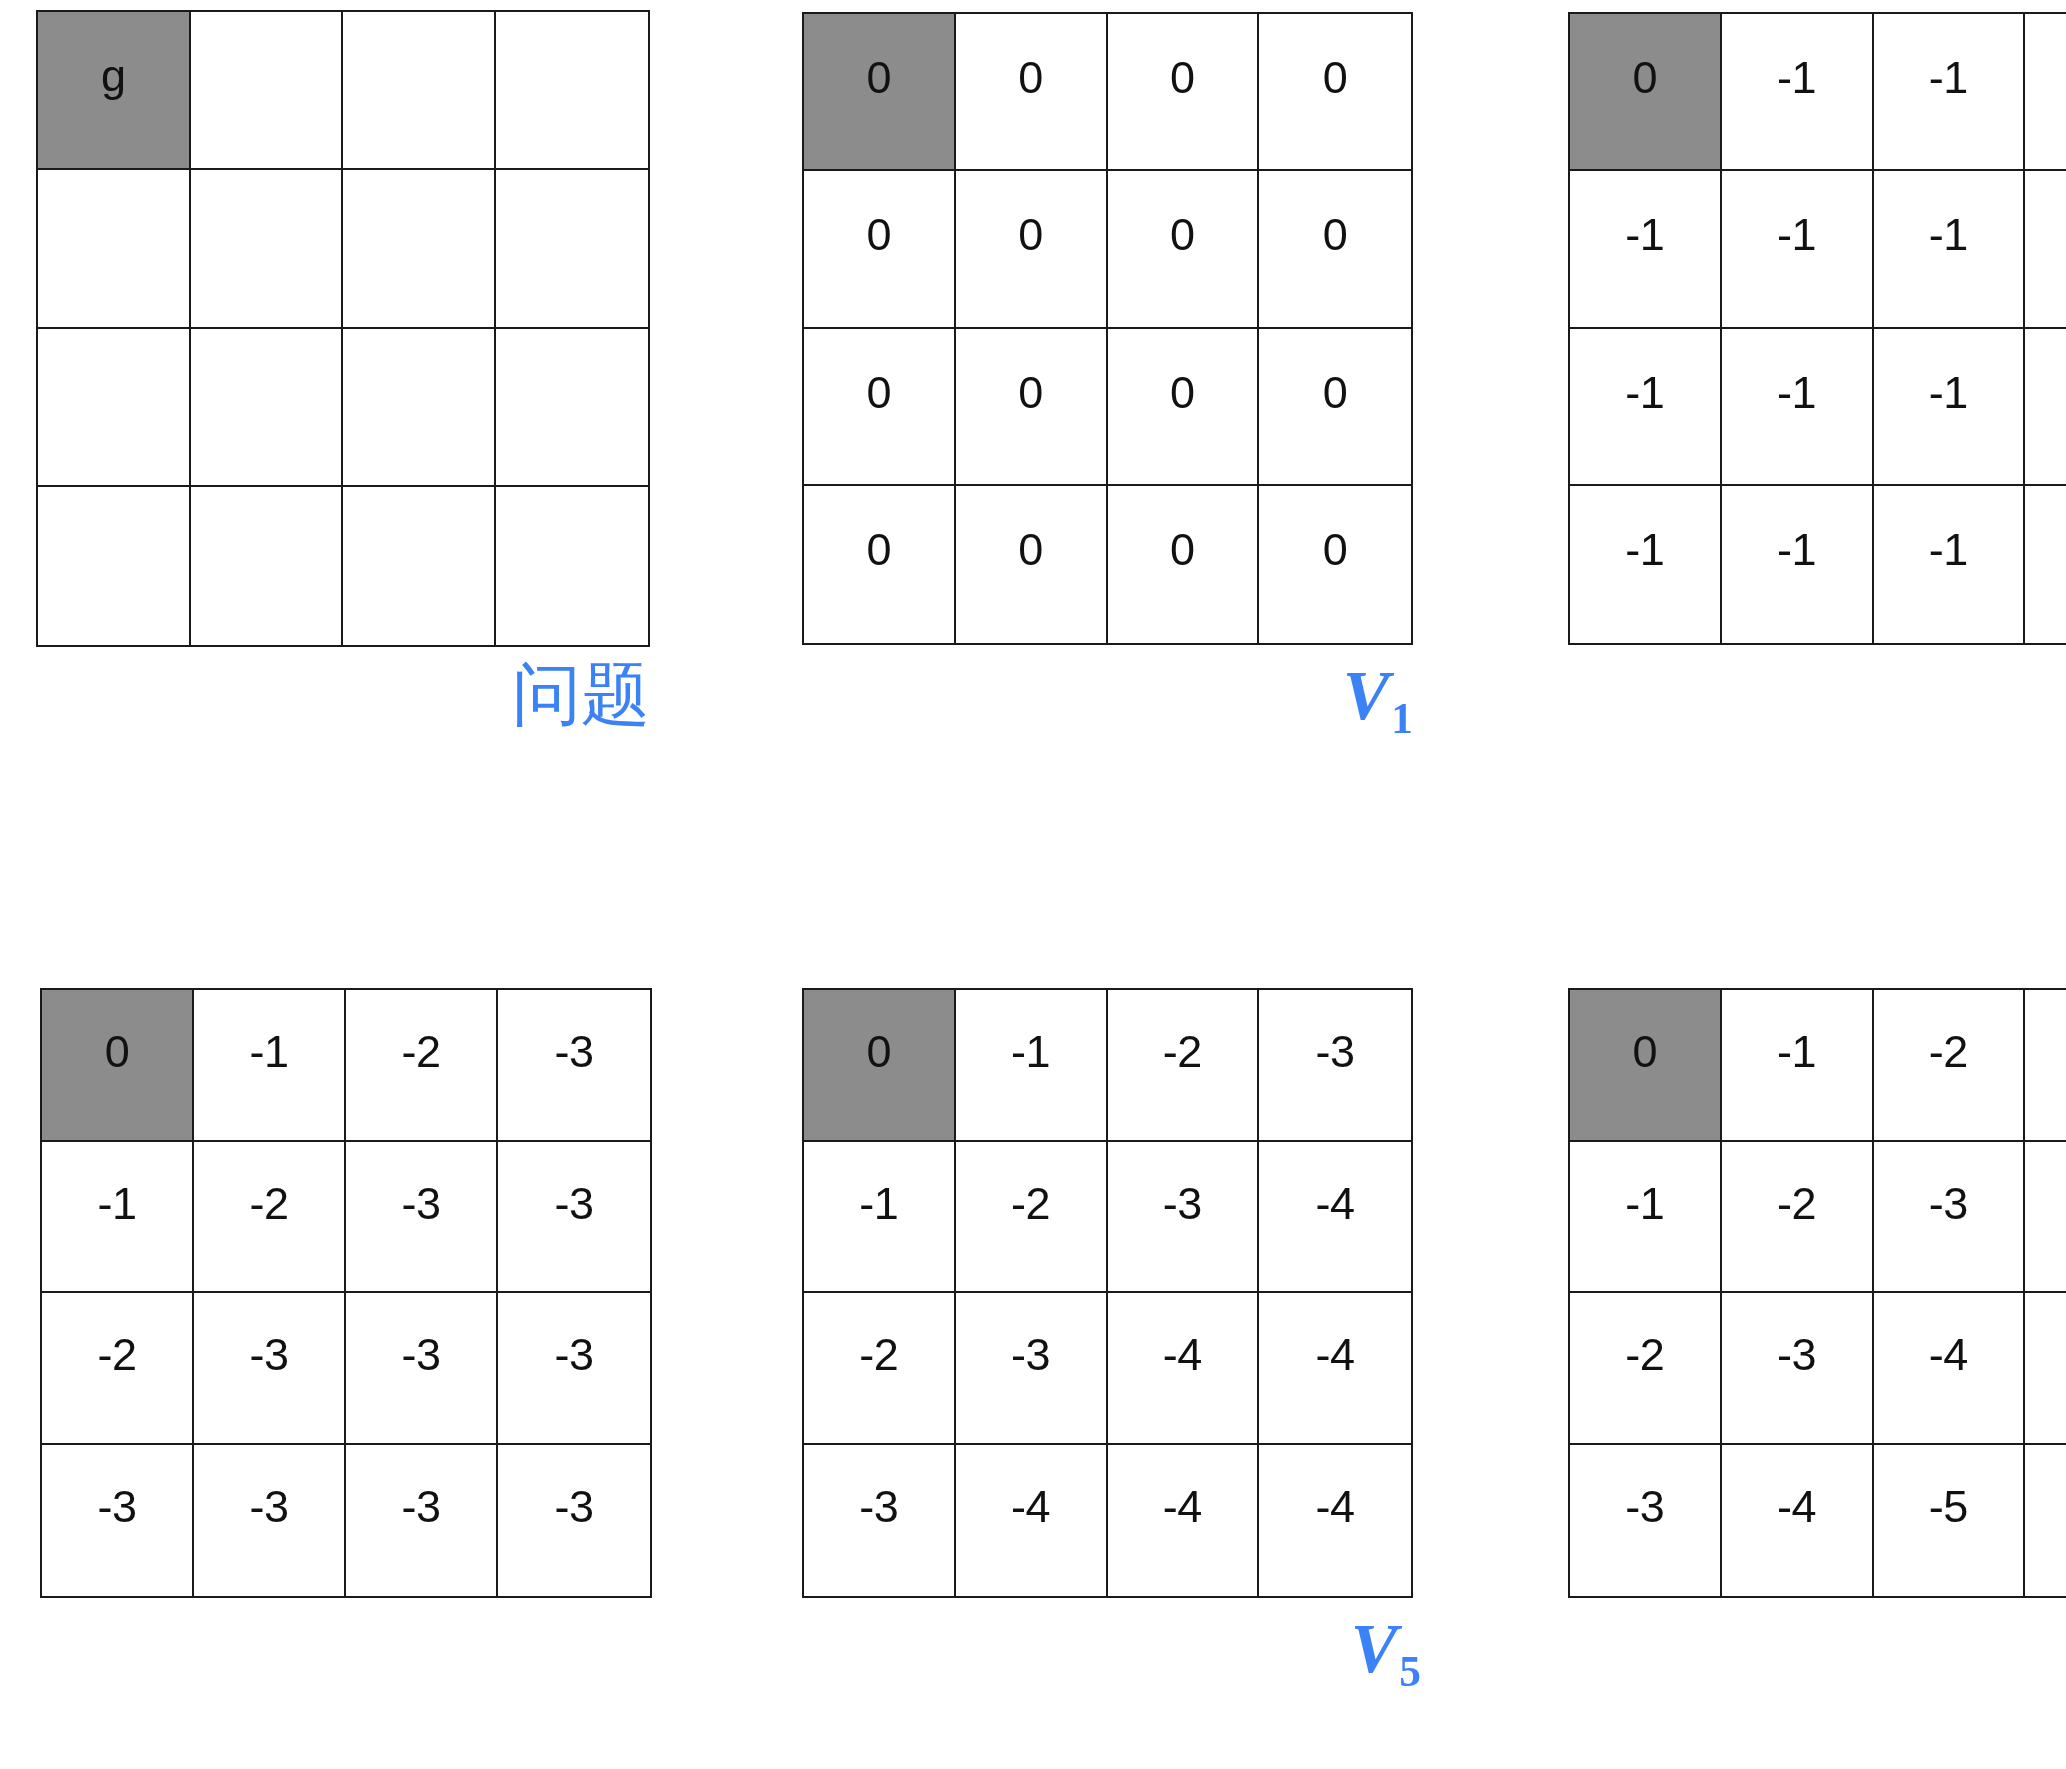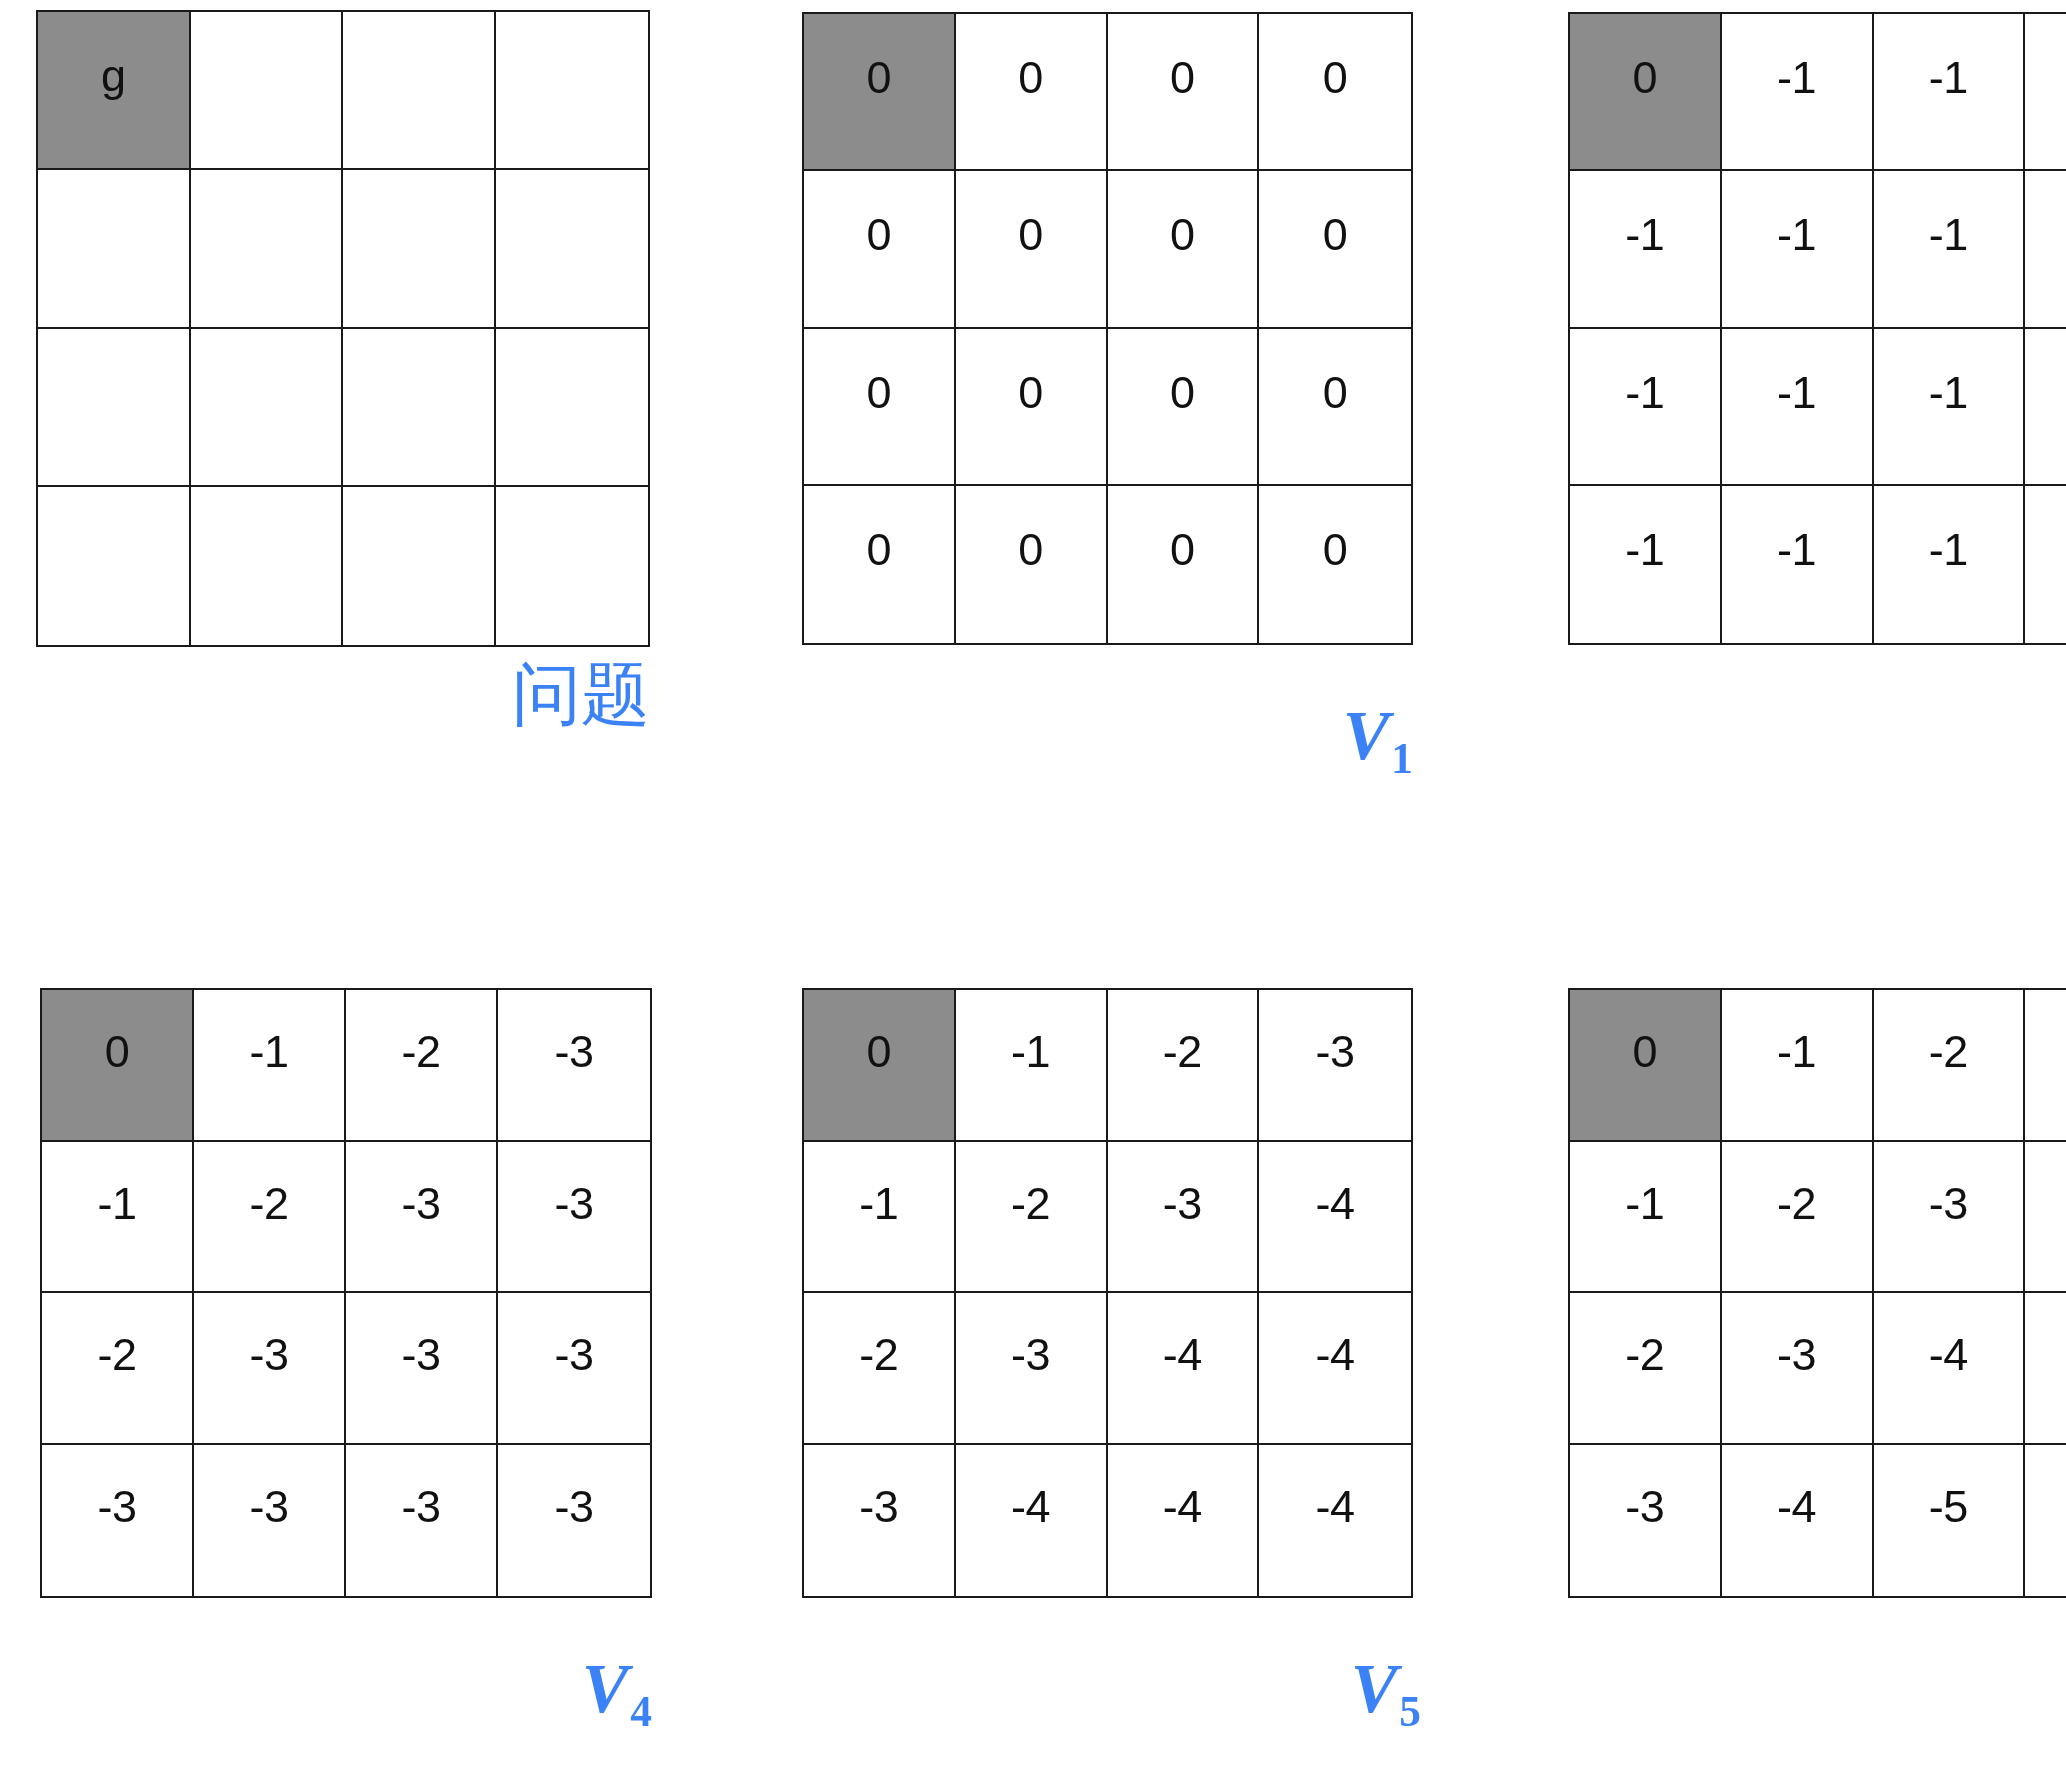--- a/index.html
+++ b/index.html
@@ -54,21 +54,20 @@
   .caption.cjk{
     font-family:"Liberation Serif", serif;
     font-size:69px;
     line-height:1;
   }
   .caption.vlabel{
     font-family:"Liberation Serif", serif;
     font-size:70px;
     line-height:1;
     font-weight:bold;
-    margin-top:40px;
   }
   .caption.vlabel .vletter{font-style:italic;}
   .caption.vlabel .vsub{
     font-style:normal;
     font-size:0.62em;
     vertical-align:-0.32em;
     margin-left:0.04em;
   }
 </style>
 </head>
@@ -270,21 +269,20 @@
         <div class="cell r3">
           <span class="cellval" style="margin-top: 39px;">-3</span>
         </div>
         <div class="cell r3">
           <span class="cellval" style="margin-top: 39px;">-3</span>
         </div>
         <div class="cell c3 r3">
           <span class="cellval" style="margin-top: 39px;">-3</span>
         </div>
       </div>
-      <div class="caption vlabel" style="top: 626px; left: 0px; width: 612px;"><span class="vletter">V</span><span class="vsub">4</span></div>
     </div>
     <div class="panel" style="left: 802px; top: 988px;">
       <div class="grid" style="width: 611px; height: 610px;">
         <div class="cell shaded">
           <span class="cellval" style="margin-top: 39px;">0</span>
         </div>
         <div class="cell">
           <span class="cellval" style="margin-top: 39px;">-1</span>
         </div>
         <div class="cell">

